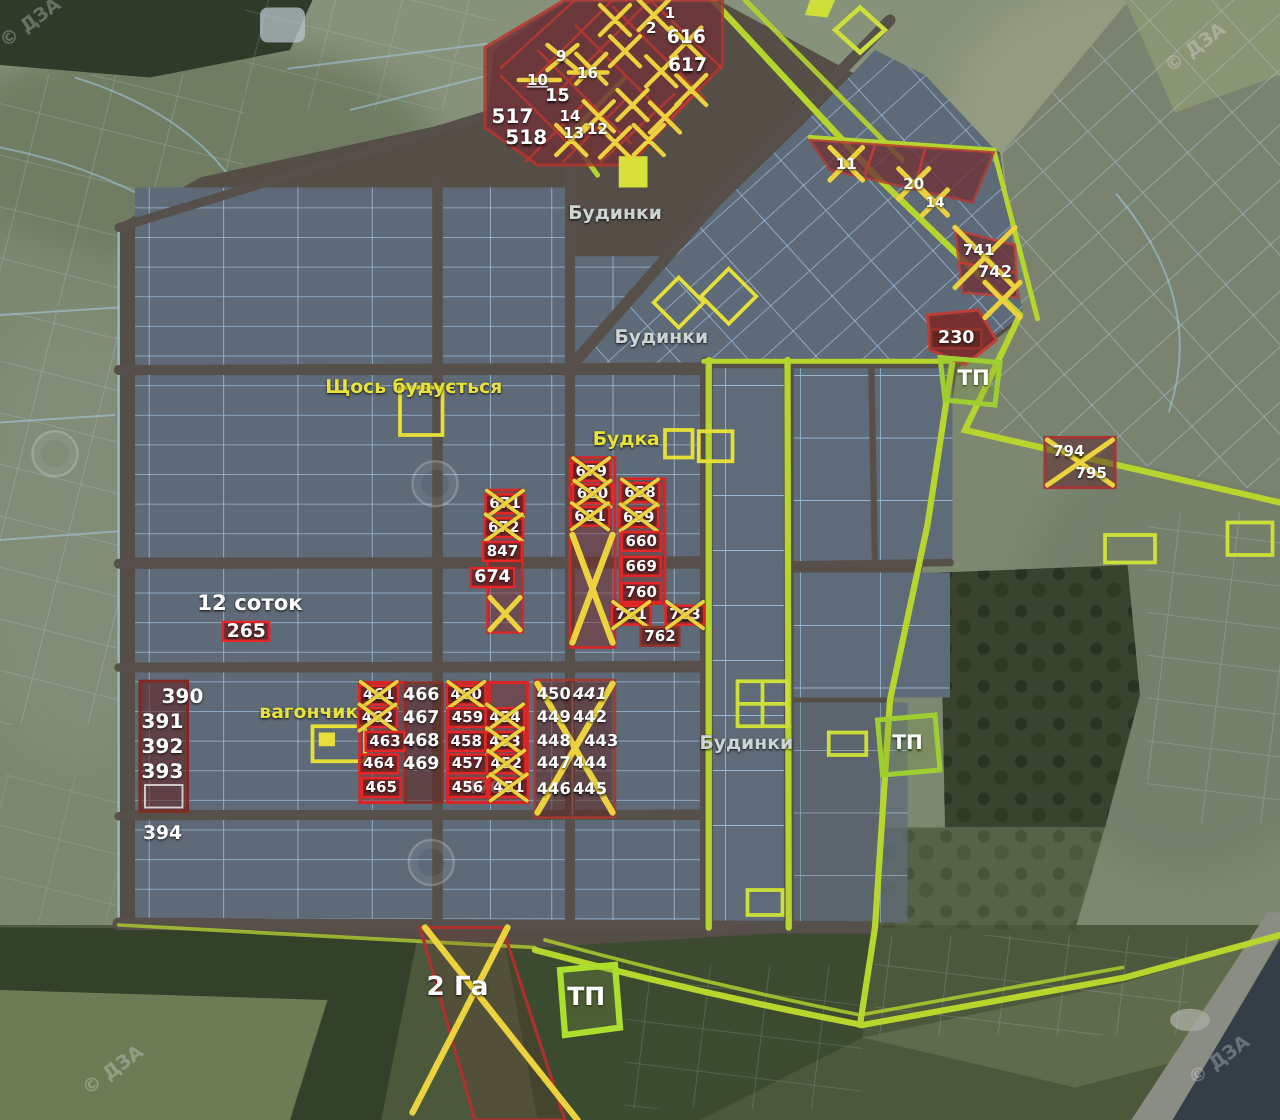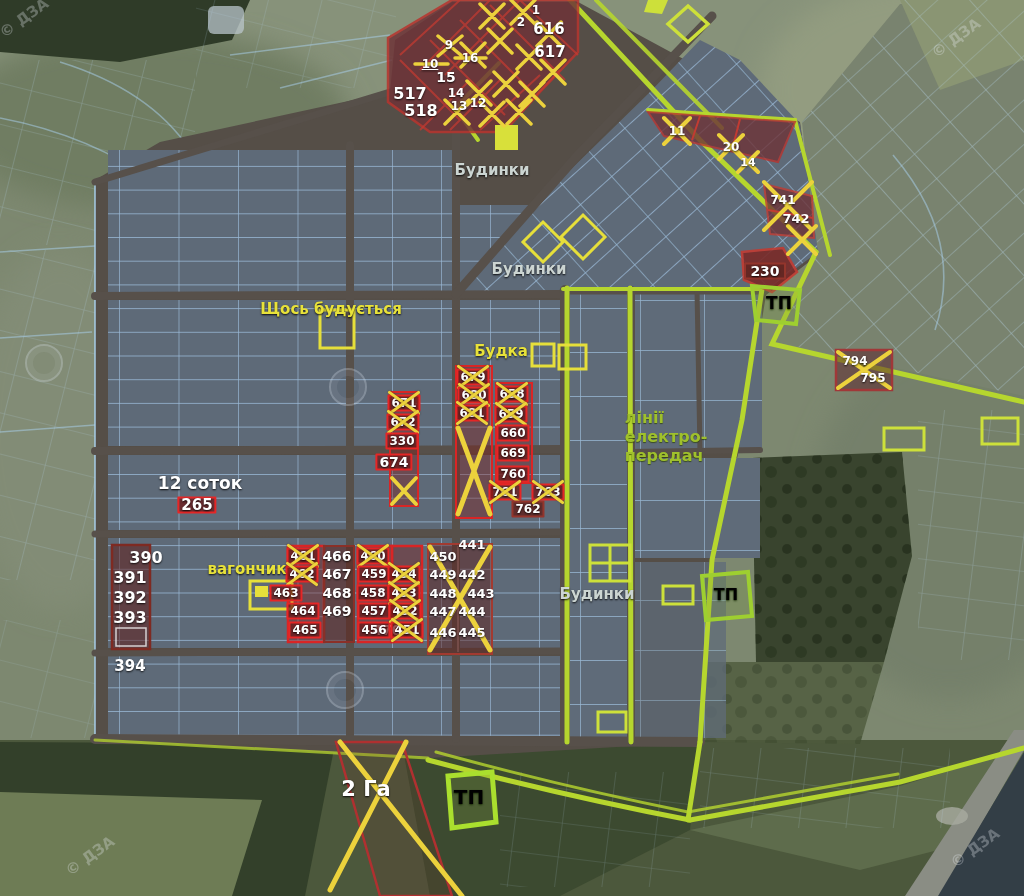--- a/index.html
+++ b/index.html
@@ -20,21 +20,21 @@
        box-shadow:0 0 2px rgba(60,40,0,.5);}
   .crossed::before{transform:rotate(36deg);}
   .crossed::after{transform:rotate(-36deg);}
   .lbl{position:absolute;transform:translate(-50%,-50%);
        font:bold 15px "DejaVu Sans",sans-serif;white-space:pre-line;
        text-shadow:0 1px 2px rgba(0,0,0,.9);z-index:6;text-align:center;}
   .c-yellow{color:#e8e23a;}
   .c-white{color:#ffffff;}
   .c-green{color:#9fc02c;text-align:left;text-shadow:0 1px 1px rgba(40,60,0,.7);}
   .c-gray{color:#ccd5d2;}
-  .c-tp{color:#000000;text-shadow:0 1px 2px rgba(20,40,0,.85);}
+  .c-tp{color:#ffffff;text-shadow:0 1px 2px rgba(20,40,0,.85);}
   .wm{position:absolute;transform:translate(-50%,-50%) rotate(-36deg);
       font:bold 15px "DejaVu Sans",sans-serif;color:rgba(235,240,245,.3);
       z-index:7;pointer-events:none;white-space:nowrap;}
   .wm-ring{position:absolute;width:34px;height:34px;border:2px solid rgba(225,235,245,.28);
       border-radius:50%;transform:translate(-50%,-50%);z-index:7;
       box-shadow:inset 0 0 0 6px rgba(225,235,245,.08);}
 </style>
 </head>
 <body>
 
@@ -287,42 +287,42 @@
       <div class="plot s-t" style="left: 410px; top: 93px; font-size: 16px;">517</div>
       <div class="plot s-t" style="left: 421px; top: 110px; font-size: 16px;">518</div>
       <div class="plot s-t" style="left: 677px; top: 131px;">11</div>
       <div class="plot s-t" style="left: 731px; top: 147px;">20</div>
       <div class="plot s-t" style="left: 748px; top: 162px; font-size: 11px;">14</div>
       <div class="plot s-t" style="left: 783px; top: 200px; font-size: 12px;">741</div>
       <div class="plot s-t" style="left: 796px; top: 218px; font-size: 13px;">742</div>
       <div class="plot s-m" style="left: 765px; top: 271px; font-size: 14px; min-width: 34px;">230</div>
       <div class="plot s-r crossed" style="left: 404px; top: 403px;">671</div>
       <div class="plot s-r crossed" style="left: 403px; top: 422px;">672</div>
-      <div class="plot s-r" style="left: 402px; top: 441px;">330</div>
+      <div class="plot s-r" style="left: 402px; top: 441px;">847</div>
       <div class="plot s-r" style="left: 394px; top: 462px; font-size: 14px;">674</div>
       <div class="plot s-r crossed" style="left: 473px; top: 377px;">679</div>
       <div class="plot s-r crossed" style="left: 474px; top: 395px;">680</div>
       <div class="plot s-r crossed" style="left: 472px; top: 413px;">681</div>
       <div class="plot s-r crossed" style="left: 512px; top: 394px;">658</div>
       <div class="plot s-r crossed" style="left: 511px; top: 414px;">659</div>
       <div class="plot s-r" style="left: 513px; top: 433px;">660</div>
       <div class="plot s-r" style="left: 513px; top: 453px;">669</div>
       <div class="plot s-r" style="left: 513px; top: 474px;">760</div>
       <div class="plot s-r crossed" style="left: 505px; top: 492px;">761</div>
       <div class="plot s-m" style="left: 528px; top: 509px;">762</div>
       <div class="plot s-r crossed" style="left: 548px; top: 492px;">763</div>
       <div class="plot s-r" style="left: 197px; top: 505px; font-size: 15px; min-width: 30px;">265</div>
       <div class="plot s-t" style="left: 130px; top: 557px; font-size: 16px; padding-left: 33px;">390</div>
       <div class="plot s-t" style="left: 130px; top: 577px; font-size: 16px;">391</div>
       <div class="plot s-t" style="left: 130px; top: 597px; font-size: 16px;">392</div>
       <div class="plot s-t" style="left: 130px; top: 617px; font-size: 16px;">393</div>
       <div class="plot s-t" style="left: 130px; top: 637px; font-size: 15px; margin-top: 29px;">394</div>
       <div class="plot s-r crossed" style="left: 303px; top: 556px;">461</div>
       <div class="plot s-r crossed" style="left: 302px; top: 574px;">462</div>
-      <div class="plot s-r" style="left: 286px; top: 593px; text-align: right;">463</div>
+      <div class="plot s-r" style="left: 308px; top: 593px; text-align: right;">463</div>
       <div class="plot s-r" style="left: 303px; top: 611px;">464</div>
       <div class="plot s-r" style="left: 305px; top: 630px;">465</div>
       <div class="plot s-t" style="left: 337px; top: 556px; font-size: 14px;">466</div>
       <div class="plot s-t" style="left: 337px; top: 574px; font-size: 14px;">467</div>
       <div class="plot s-t" style="left: 337px; top: 593px; font-size: 14px;">468</div>
       <div class="plot s-t" style="left: 337px; top: 611px; font-size: 14px;">469</div>
       <div class="plot s-t" style="left: 339px; top: 630px; font-size: 14px; margin-left: 48px;">470</div>
       <div class="plot s-r crossed" style="left: 373px; top: 556px;">460</div>
       <div class="plot s-r" style="left: 374px; top: 574px;">459</div>
       <div class="plot s-r" style="left: 373px; top: 593px;">458</div>
@@ -330,38 +330,35 @@
       <div class="plot s-r" style="left: 374px; top: 630px;">456</div>
       <div class="plot s-r crossed" style="left: 404px; top: 574px;">454</div>
       <div class="plot s-r crossed" style="left: 404px; top: 593px;">453</div>
       <div class="plot s-r crossed" style="left: 405px; top: 611px;">452</div>
       <div class="plot s-r crossed" style="left: 407px; top: 630px;">451</div>
       <div class="plot s-t" style="left: 443px; top: 556px; font-size: 13px;">450</div>
       <div class="plot s-t" style="left: 443px; top: 574px; font-size: 13px;">449</div>
       <div class="plot s-t" style="left: 443px; top: 593px; font-size: 13px;">448</div>
       <div class="plot s-t" style="left: 443px; top: 611px; font-size: 13px;">447</div>
       <div class="plot s-t" style="left: 443px; top: 632px; font-size: 13px; text-align: right;">446</div>
-      <div class="plot s-t" style="left: 472px; top: 544px; font-size: 13px;">441</div>
+      <div class="plot s-t" style="left: 472px; top: 556px; font-size: 13px; font-style: italic;">441</div>
       <div class="plot s-t" style="left: 472px; top: 574px; font-size: 13px;">442</div>
       <div class="plot s-t" style="left: 472px; top: 593px; font-size: 13px; padding-left: 19px;">443</div>
       <div class="plot s-t" style="left: 472px; top: 611px; font-size: 13px;">444</div>
       <div class="plot s-t" style="left: 472px; top: 632px; font-size: 13px;">445</div>
       <div class="plot s-t" style="left: 855px; top: 361px; font-size: 12px;">794</div>
       <div class="plot s-t" style="left: 873px; top: 378px; font-size: 12px;">795</div>
       <div class="lbl c-gray" style="left: 492px; top: 170px;">Будинки</div>
       <div class="lbl c-gray" style="left: 529px; top: 269px;">Будинки</div>
       <div class="lbl c-gray" style="left: 597px; top: 594px;">Будинки</div>
       <div class="lbl c-yellow" style="left: 331px; top: 285px; margin-top: 24px;">Щось будується</div>
       <div class="lbl c-yellow" style="left: 501px; top: 351px;">Будка</div>
       <div class="lbl c-yellow" style="left: 247px; top: 569px;">вагончик</div>
       <div class="lbl c-white" style="left: 200px; top: 483px; font-size: 17px;">12 соток</div>
       <div class="lbl c-white" style="left: 366px; top: 789px; font-size: 21px;">2 Га</div>
-      <div class="lbl c-green" style="left: 666px; top: 436px; font-size: 16px;">лінії
-електро-
-передач</div>
       <div class="lbl c-tp" style="left: 779px; top: 303px; font-size: 17px;">ТП</div>
       <div class="lbl c-tp" style="left: 726px; top: 594px; font-size: 16px;">ТП</div>
       <div class="lbl c-tp" style="left: 469px; top: 797px; font-size: 20px;">ТП</div>
       <div class="wm" style="left: 24px; top: 18px;">© ДЗА</div>
       <div class="wm" style="left: 956px; top: 38px;">© ДЗА</div>
       <div class="wm" style="left: 90px; top: 856px;">© ДЗА</div>
       <div class="wm" style="left: 975px; top: 848px;">© ДЗА</div>
       <div class="wm-ring" style="left: 44px; top: 363px;"></div>
       <div class="wm-ring" style="left: 348px; top: 387px;"></div>
       <div class="wm-ring" style="left: 345px; top: 690px;"></div>

